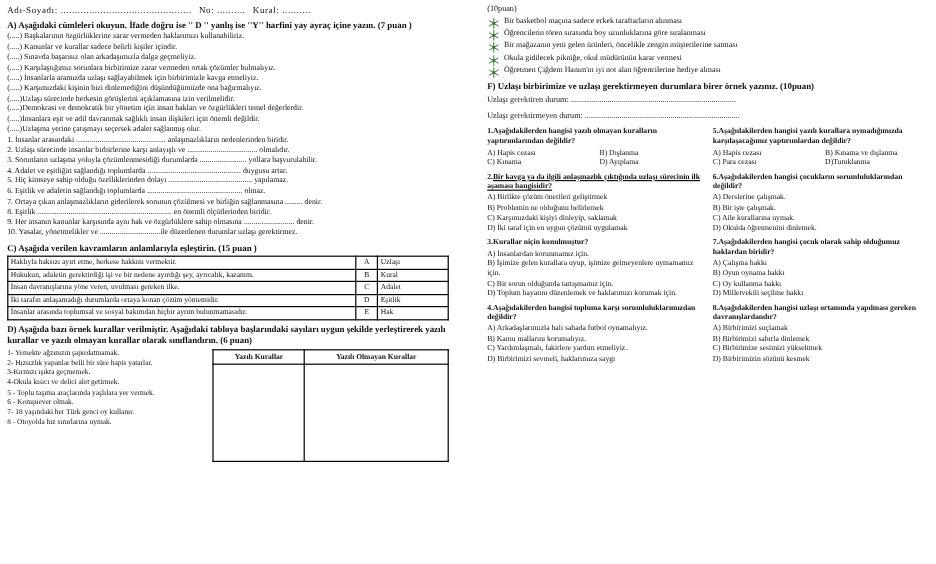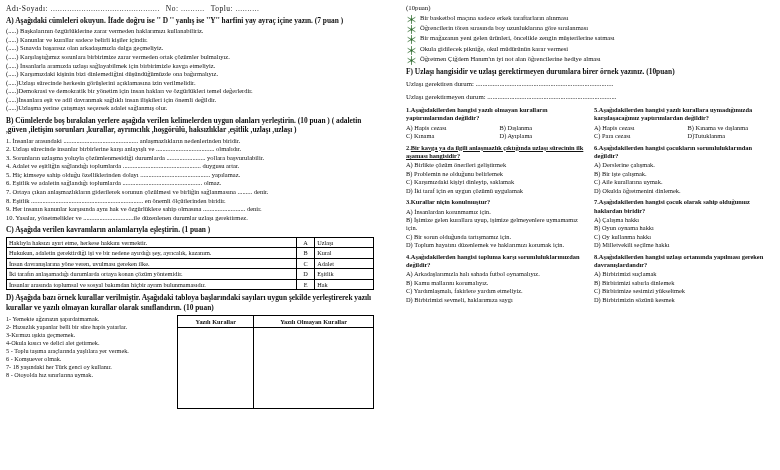--- a/index.html
+++ b/index.html
@@ -59,52 +59,51 @@
 <body>
 
 <div class="page">
   <div class="cols">
 
     <div class="col colL">
 
       <div class="hdr">
         <span class="f dots">Adı-Soyadı: ..............................................</span>
         <span class="f dots">No: ..........</span>
-        <span class="f dots">Toplu: ..........</span>
+        <span class="f dots">Kural: ..........</span>
       </div>
 
       <div class="sec-title">A) Aşağıdaki cümleleri okuyun. İfade doğru ise '' D '' yanlış ise ''Y'' harfini yay ayraç içine yazın. (7 puan )</div>
       <ul class="list">
         <li>(.....) Başkalarının özgürlüklerine zarar vermeden haklarımızı kullanabiliriz.</li>
         <li>(.....) Kanunlar ve kurallar sadece belirli kişiler içindir.</li>
         <li>(.....) Sınavda başarısız olan arkadaşımızla dalga geçmeliyiz.</li>
         <li>(.....) Karşılaştığımız sorunlara birbirimize zarar vermeden ortak çözümler bulmalıyız.</li>
         <li>(.....) İnsanlarla aramızda uzlaşı sağlayabilmek için birbirimizle kavga etmeliyiz.</li>
         <li>(.....) Karşımızdaki kişinin bizi dinlemediğini düşündüğümüzde ona bağırmalıyız.</li>
         <li>(.....)Uzlaşı sürecinde herkesin görüşlerini açıklamasına izin verilmelidir.</li>
         <li>(.....)Demokrasi ve demokratik bir yönetim için insan hakları ve özgürlükleri temel değerlerdir.</li>
         <li>(.....)İnsanlara eşit ve adil davranmak sağlıklı insan ilişkileri için önemli değildir.</li>
         <li>(.....)Uzlaşma yerine çatışmayı seçersek adalet sağlanmış olur.</li>
       </ul>
 
-      <div class="sec-title">B) Cümlelerde boş bırakılan yerlere aşağıda verilen kelimelerden uygun olanları yerleştirin. (10 puan ) ( adaletin ,güven ,iletişim sorunları ,kurallar, ayrımcılık ,hoşgörülü, haksızlıklar ,eşitlik ,uzlaşı ,uzlaşı )</div>
       <ul class="list">
         <li>1. İnsanlar arasındaki .............................................. anlaşmazlıkların nedenlerinden biridir.</li>
         <li>2. Uzlaşı sürecinde insanlar birbirlerine karşı anlayışlı ve .................................... olmalıdır.</li>
         <li>3. Sorunların uzlaşma yoluyla çözümlenmesidiği durumlarda ........................ yollara başvurulabilir.</li>
         <li>4. Adalet ve eşitliğin sağlandığı toplumlarda ................................................ duygusu artar.</li>
         <li>5. Hiç kimseye sahip olduğu özelliklerinden dolayı ........................................... yapılamaz.</li>
         <li>6. Eşitlik ve adaletin sağlandığı toplumlarda ................................................. olmaz.</li>
         <li>7. Ortaya çıkan anlaşmazlıkların giderilerek sorunun çözülmesi ve birliğin sağlanmasına ......... denir.</li>
         <li>8. Eşitlik ..................................................................... en önemli ölçütlerinden biridir.</li>
         <li>9. Her insanın kanunlar karşısında aynı hak ve özgürlüklere sahip olmasına .......................... denir.</li>
         <li>10. Yasalar, yönetmelikler ve ...............................ile düzenlenen durumlar uzlaşı gerektirmez.</li>
       </ul>
 
-      <div class="sec-title">C) Aşağıda verilen kavramların anlamlarıyla eşleştirin. (1 puan )</div>
+      <div class="sec-title">C) Aşağıda verilen kavramların anlamlarıyla eşleştirin. (15 puan )</div>
       <table class="match">
         <tbody>
             <tr>
           <td class="left">Haklıyla haksızı ayırt etme, herkese hakkını vermektir.</td>
           <td class="letter">A</td>
           <td class="right">Uzlaşı</td>
         </tr>
         <tr>
           <td class="left">Hukukun, adaletin gerektirdiği işi ve bir nedene ayırdığı şey, ayrıcalık, kazanım.</td>
           <td class="letter">B</td>
@@ -121,21 +120,21 @@
           <td class="right">Eşitlik</td>
         </tr>
         <tr>
           <td class="left">İnsanlar arasında toplumsal ve sosyal bakımdan hiçbir ayrım bulunmamasıdır.</td>
           <td class="letter">E</td>
           <td class="right">Hak</td>
         </tr>
       </tbody>
         </table>
 
-      <div class="sec-title">D) Aşağıda bazı örnek kurallar verilmiştir. Aşağıdaki tabloya başlarındaki sayıları uygun şekilde yerleştirerek yazılı kurallar ve yazılı olmayan kurallar olarak sınıflandırın. (10 puan)</div>
+      <div class="sec-title">D) Aşağıda bazı örnek kurallar verilmiştir. Aşağıdaki tabloya başlarındaki sayıları uygun şekilde yerleştirerek yazılı kurallar ve yazılı olmayan kurallar olarak sınıflandırın. (6 puan)</div>
       <div class="rules-wrap">
         <div class="rules-list">
           <div>1- Yemekte ağzınızın şapırdatmamak.</div>
           <div>2- Hızsızlık yapanlar belli bir süre hapis yatarlar.</div>
           <div>3-Kırmızı ışıkta geçmemek.</div>
           <div>4-Okula kısıcı ve delici alet getirmek.</div>
           <div>5 - Toplu taşıma araçlarında yaşlılara yer vermek.</div>
           <div>6 - Komşuever olmak.</div>
           <div>7- 18 yaşındaki her Türk genci oy kullanır.</div>
           <div>8 - Otoyolda hız sınırlarına uymak.</div>
@@ -210,21 +209,21 @@
               <g fill="none" stroke="#2f6b2f" stroke-width="1.4">
                 <path d="M10 10 L10 2 M10 10 L17 6 M10 10 L17 14 M10 10 L10 18 M10 10 L3 14 M10 10 L3 6"></path>
               </g>
               <circle cx="10" cy="10" r="2" fill="#2f6b2f"></circle>
             </svg>
           </span>
           <span>Öğretmen Çiğdem Hanım'ın iyi not alan öğrencilerine hediye alması</span>
         </li>
       </ul>
 
-      <div class="sec-title">F) Uzlaşı hangisidir ve uzlaşı gerektirmeyen durumlara birer örnek yazınız. (10puan)</div>
+      <div class="sec-title">F) Uzlaşı birbirimize ve uzlaşı gerektirmeyen durumlara birer örnek yazınız. (10puan)</div>
       <div class="answer-line">Uzlaşı gerektiren durum: .................................................................................</div>
       <div class="answer-line">Uzlaşı gerektirmeyen durum: ............................................................................</div>
 
 
       <div class="mc-cols">
         <div class="mc-col">
 
           <div class="q">
             <span class="b">1.</span><span class="b">Aşağıdakilerden hangisi yazılı olmayan kuralların yaptırımlarından değildir?</span>
           </div>

